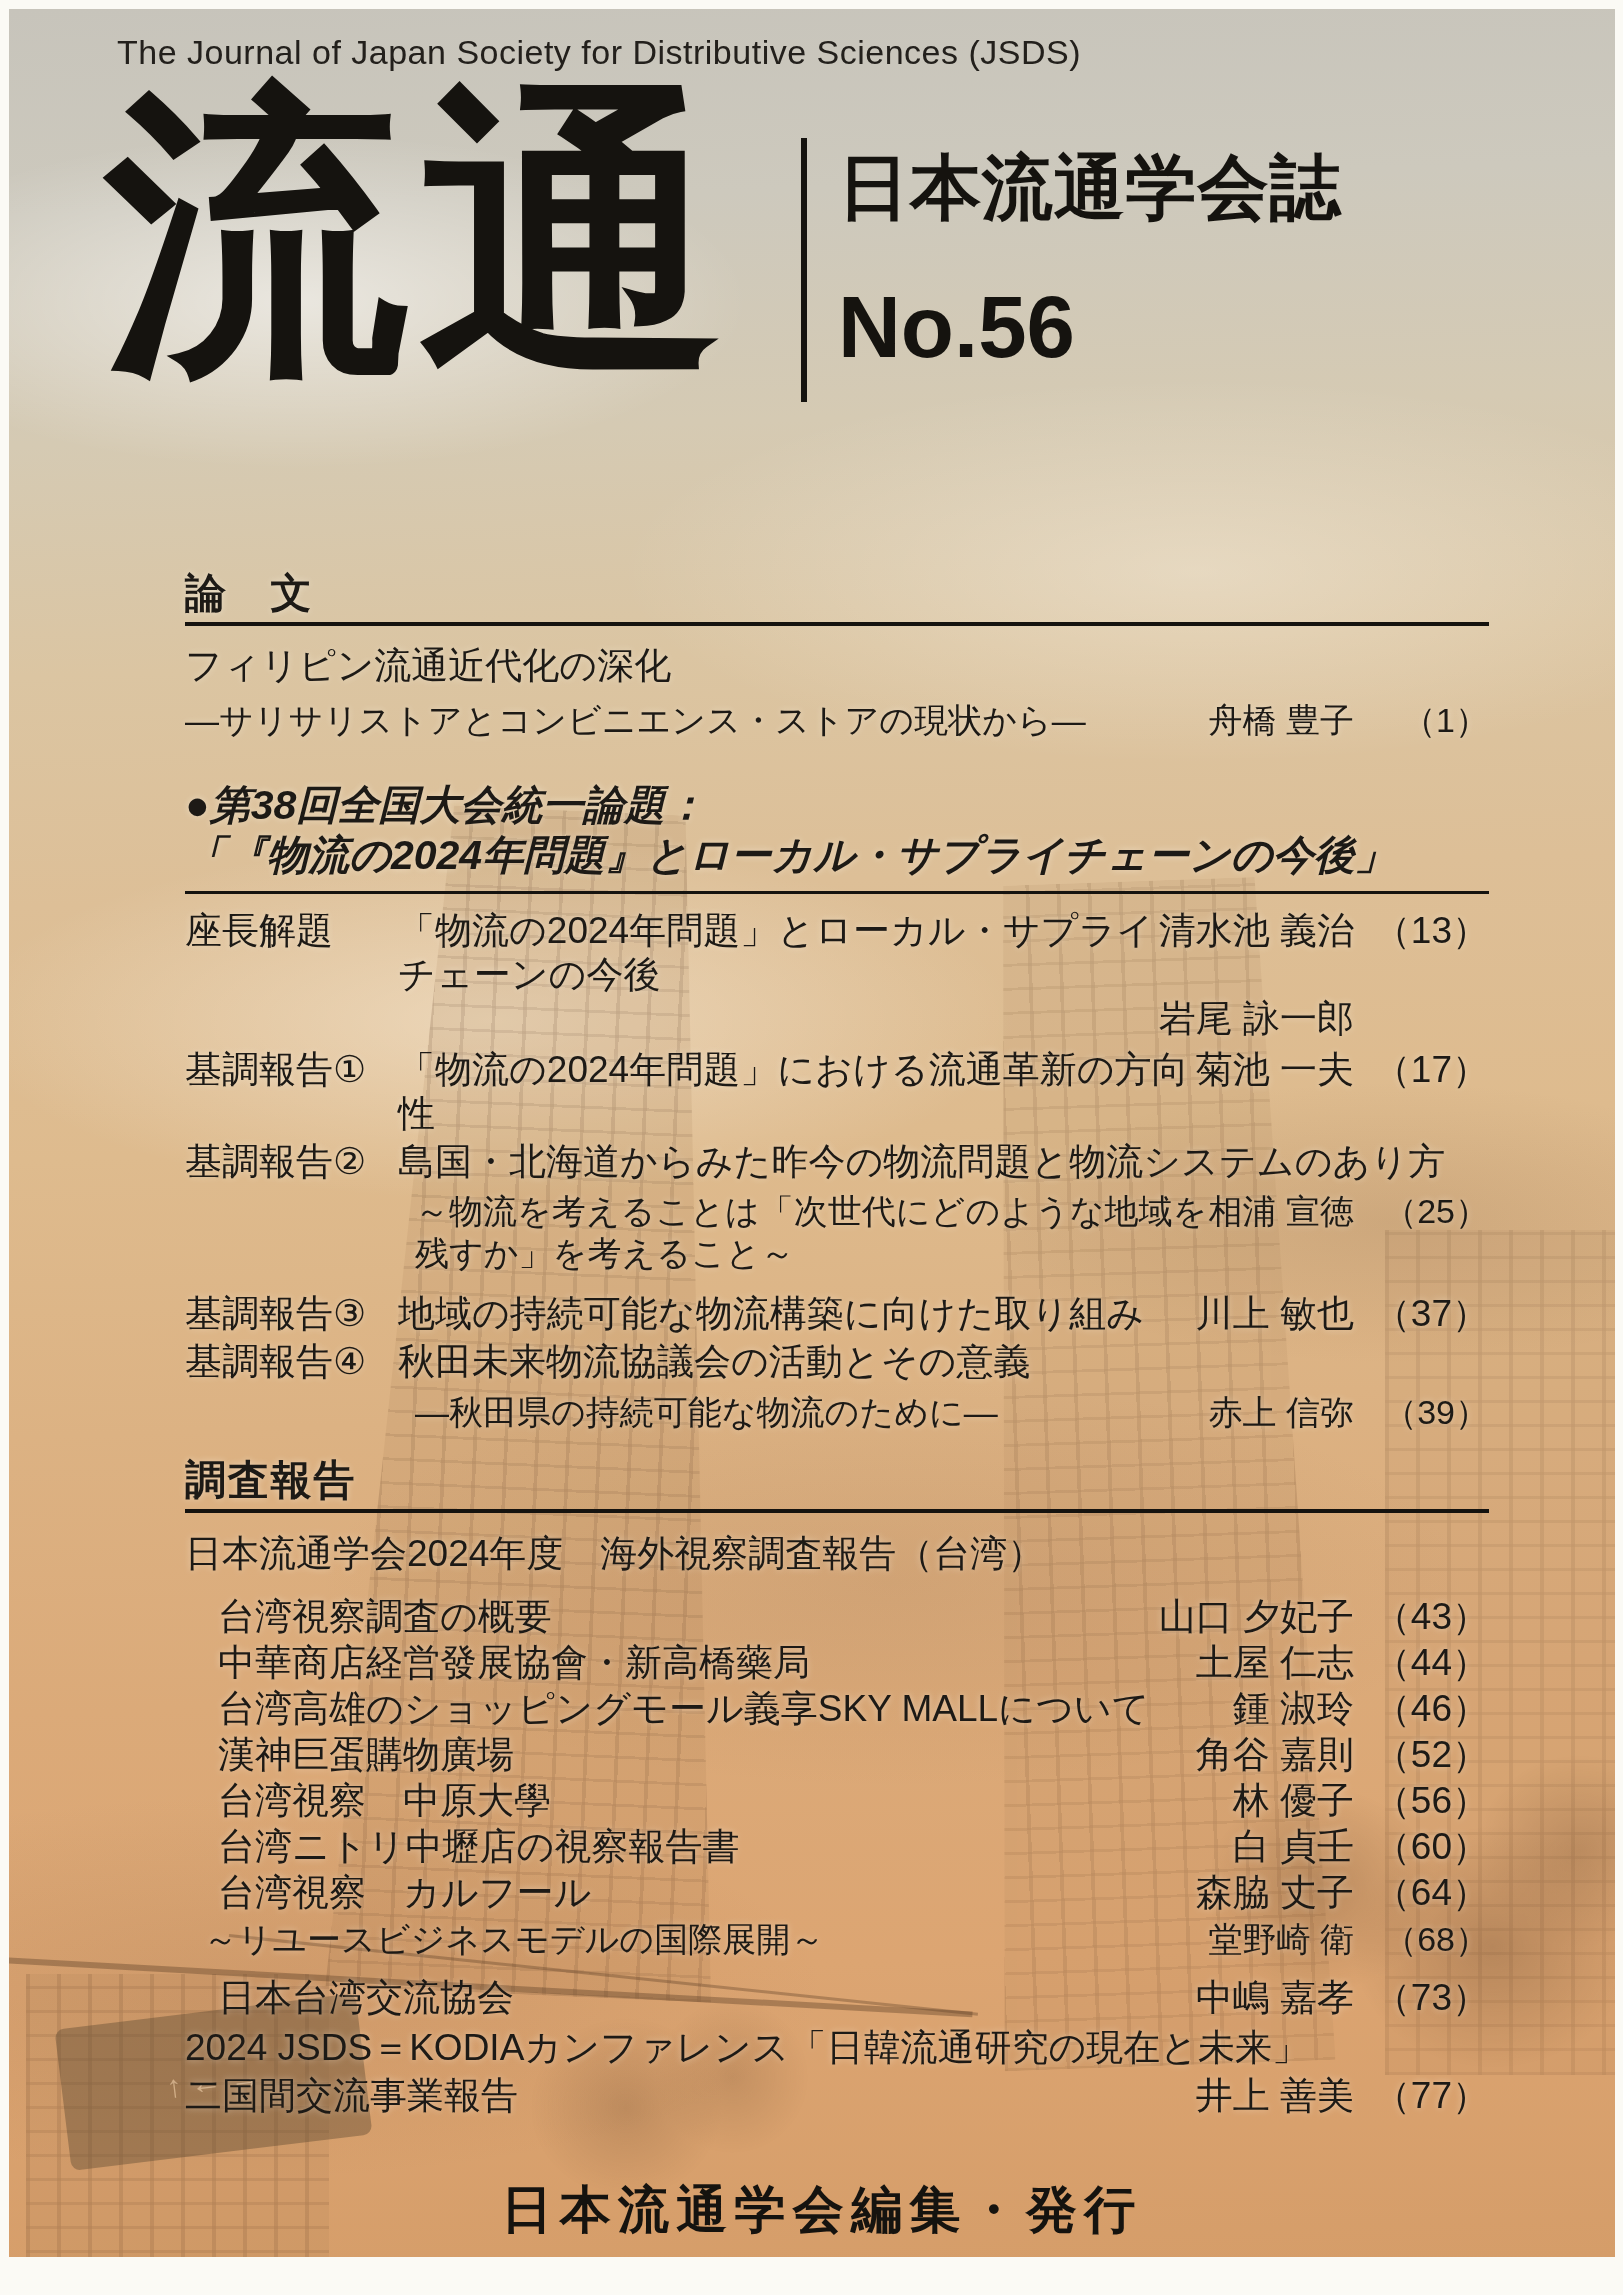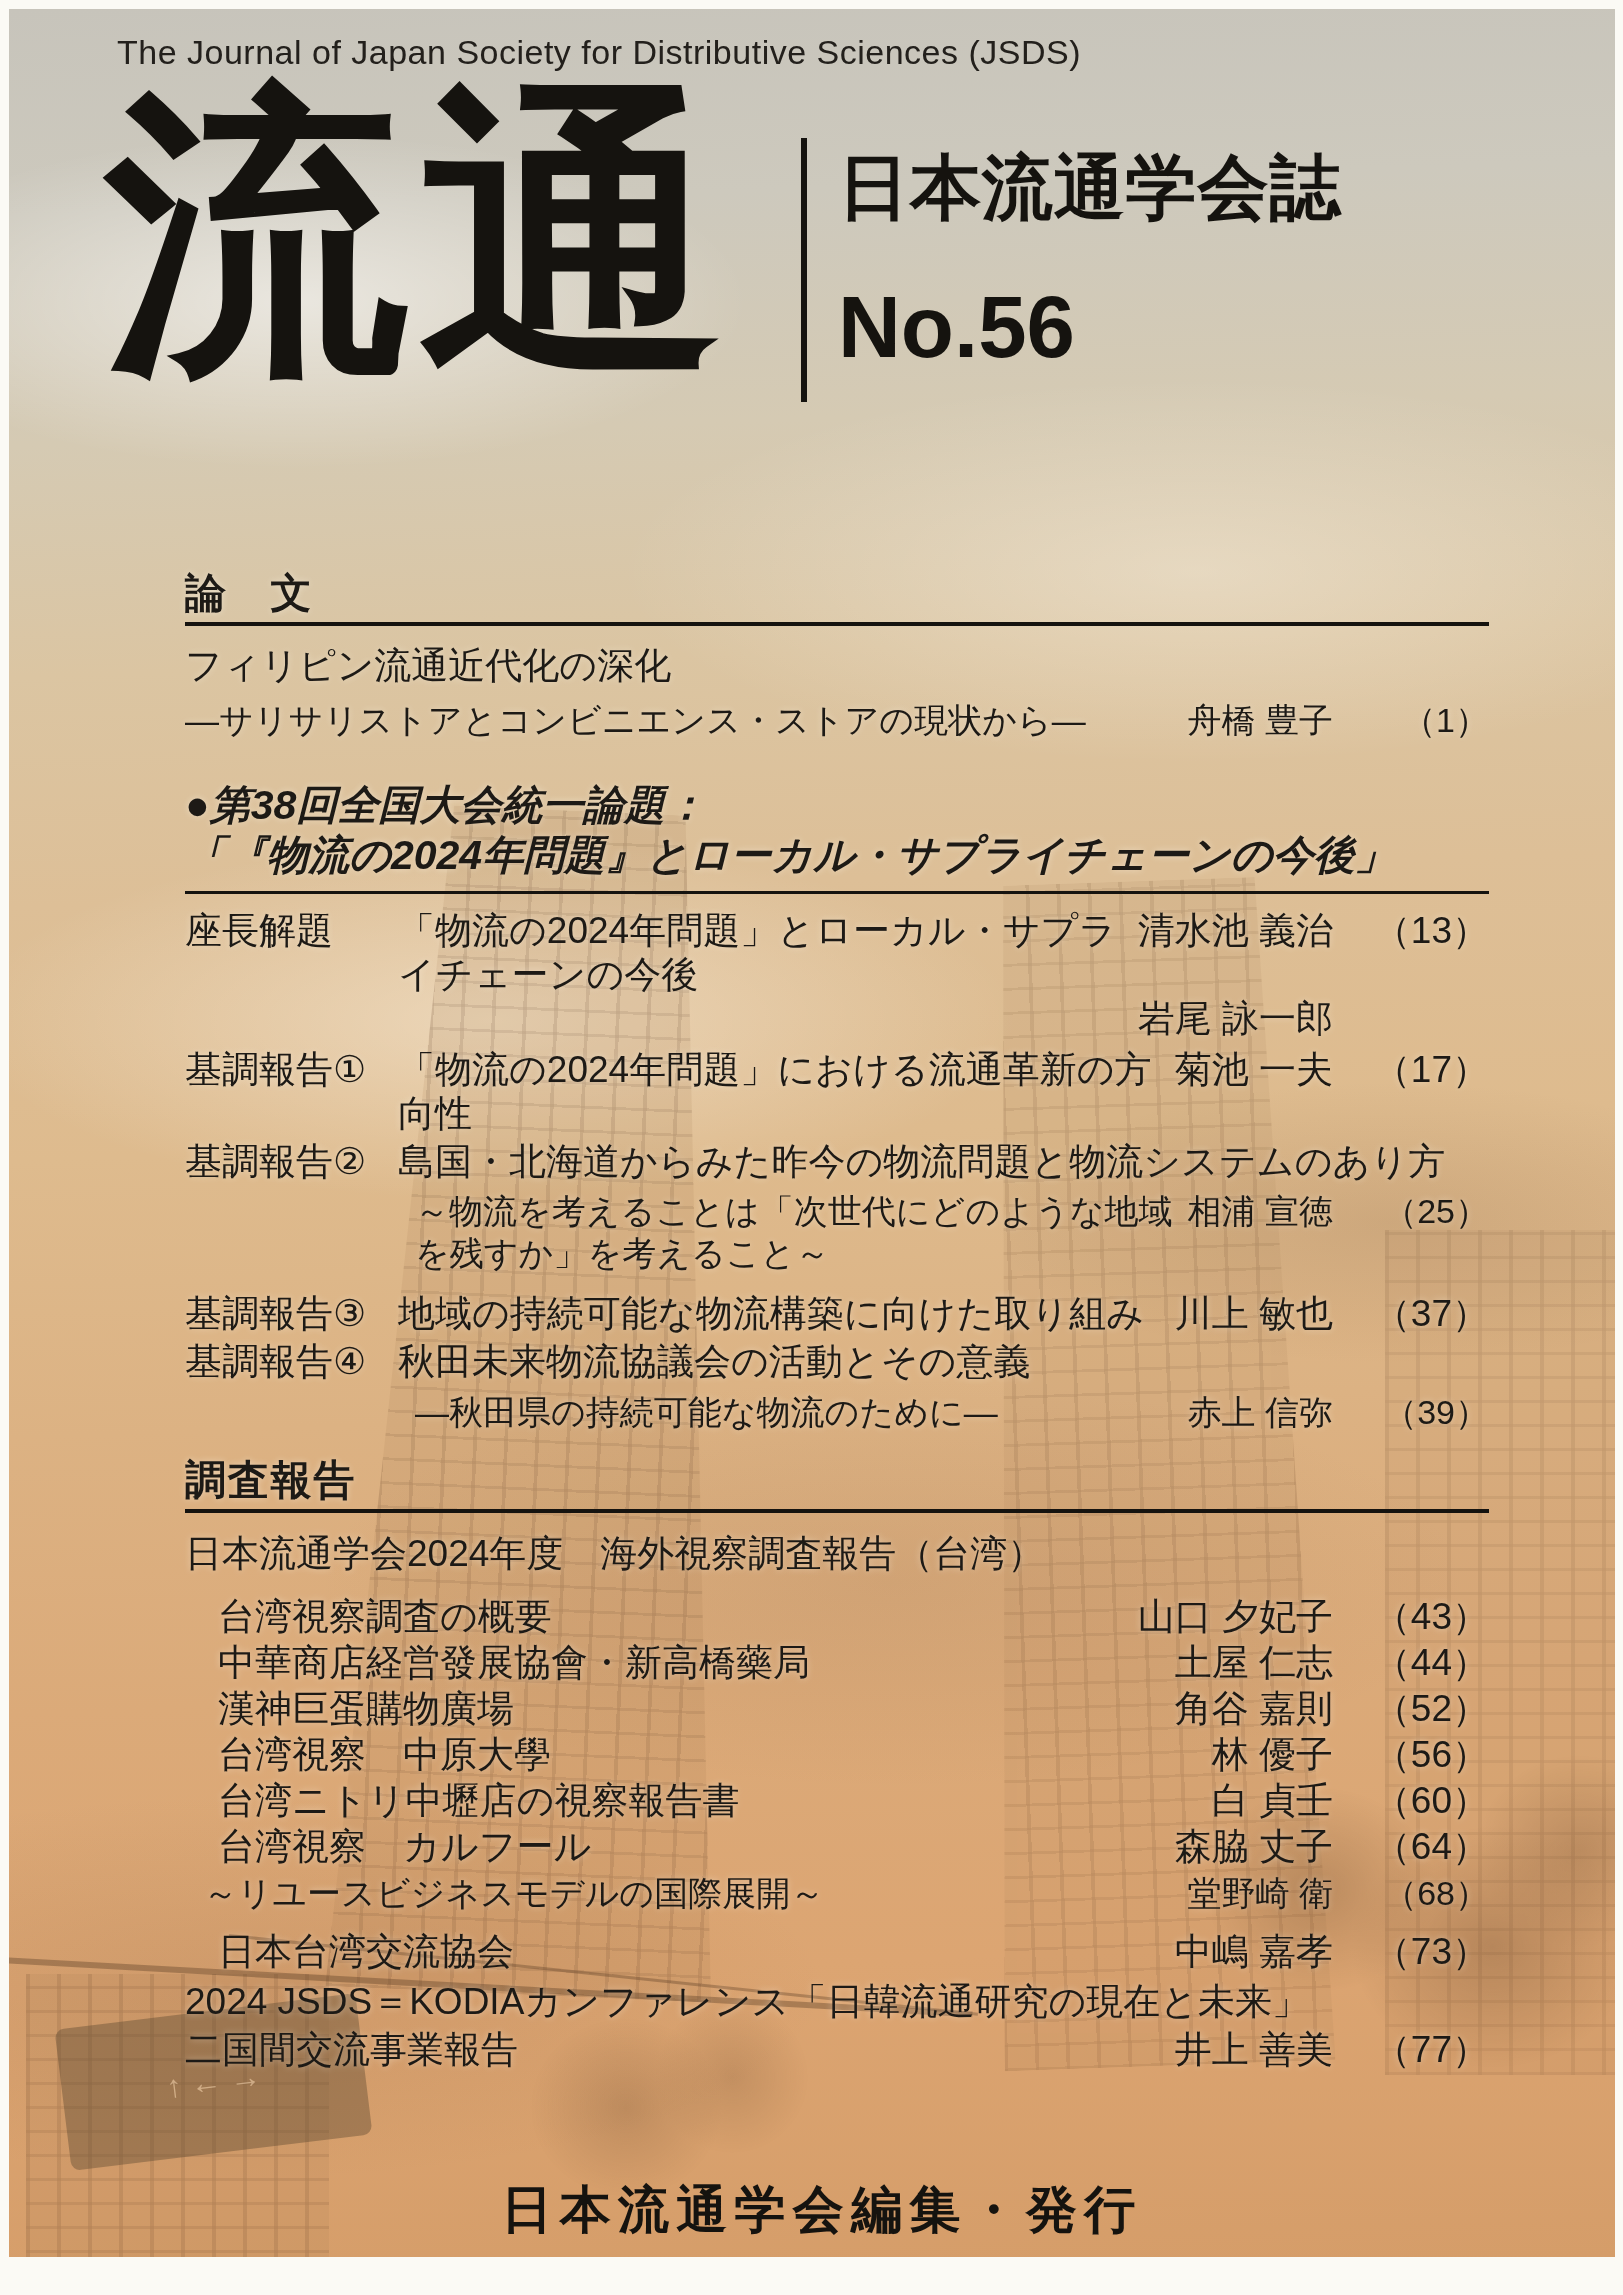--- a/index.html
+++ b/index.html
@@ -61,21 +61,21 @@
   .issue{position:absolute;left:829px;top:268px;font-size:87px;font-weight:900;color:#15130f;}
   
   .toc{position:absolute;left:176px;top:551px;width:1304px;z-index:2;font-size:37px;
     text-shadow:0 0 7.3px rgba(255,250,240,.45);}
   .sec-head{font-size:41px;font-weight:bold;line-height:44px;letter-spacing:1.8px;}
   .rule{height:3.7px;background:#15130f;margin-top:7.3px;}
   .line{display:flex;justify-content:space-between;align-items:baseline;line-height:44px;}
   .lt{display:flex;min-width:0;}
   .lbl{width:213px;flex-shrink:0;}
   .sub{font-size:34px;line-height:42px;}
-  .credit{display:flex;justify-content:flex-end;gap:38px;flex-shrink:0;}
+  .credit{display:flex;justify-content:flex-end;gap:17px;flex-shrink:0;}
   .nm{text-align:right;white-space:nowrap;}
   .pg{width:118px;text-align:right;white-space:nowrap;}
   .symhead{font-size:41px;font-weight:bold;line-height:50px;font-style:italic;}
   .symhead.u{border-bottom:3.7px solid #15130f;padding-bottom:11px;}
   .items .line{line-height:46px;}
   .ind{padding-left:33px;}
   .ind2{padding-left:230px;}
   .ind3{padding-left:18.4px;}
   .footer{position:absolute;left:0;right:0;top:2167px;z-index:2;text-align:center;
     font-size:51px;font-weight:bold;letter-spacing:7.3px;color:#15130f;margin-left:20px;}
@@ -211,20 +211,27 @@
           </span>
       </div>
       <div class="line ind">
         <span>中華商店経営發展協會・新高橋藥局</span>
         <span class="credit">
             <span class="nm">土屋 仁志</span>
             <span class="pg">（44）</span>
           </span>
       </div>
       <div class="line ind">
+        <span>台湾高雄のショッピングモール義享SKY MALLについて</span>
+        <span class="credit">
+            <span class="nm">鍾 淑玲</span>
+            <span class="pg">（46）</span>
+          </span>
+      </div>
+      <div class="line ind">
         <span>漢神巨蛋購物廣場</span>
         <span class="credit">
             <span class="nm">角谷 嘉則</span>
             <span class="pg">（52）</span>
           </span>
       </div>
       <div class="line ind">
         <span>台湾視察　中原大學</span>
         <span class="credit">
             <span class="nm">林 優子</span>

